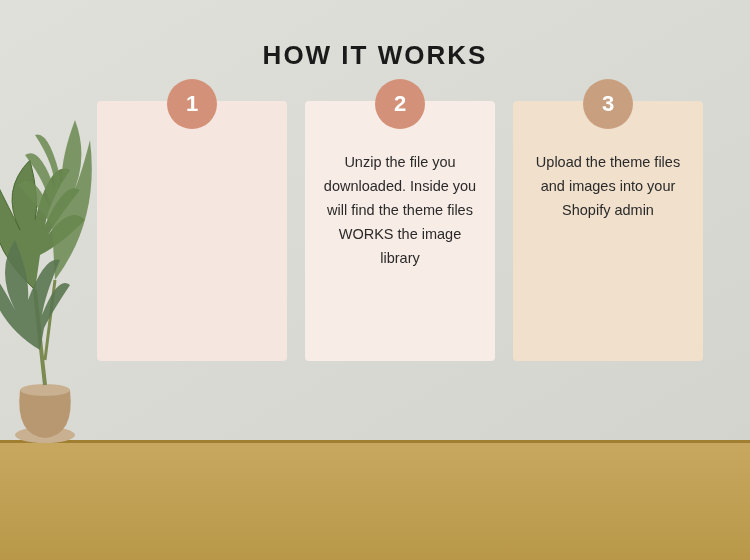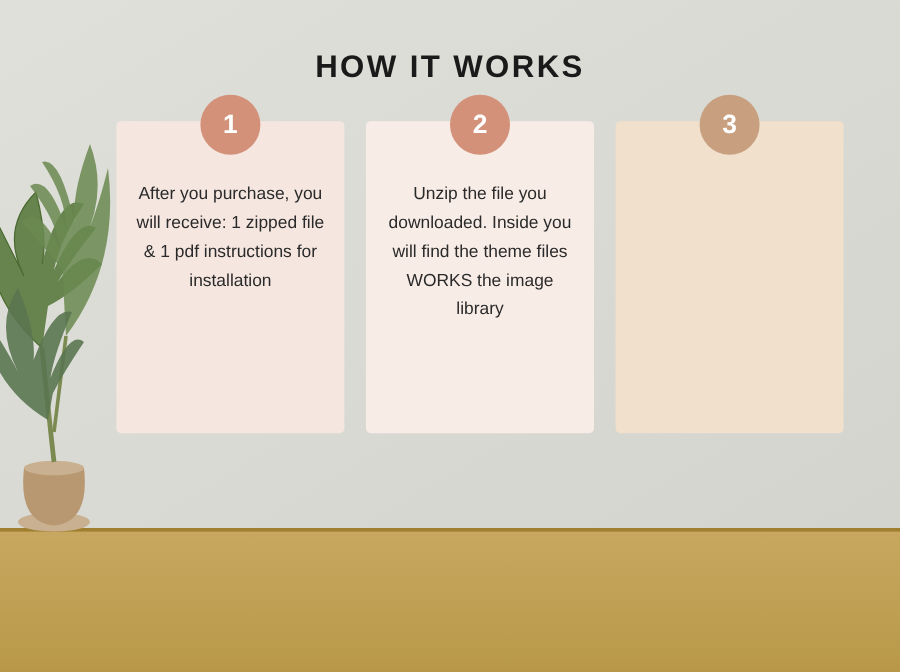--- a/index.html
+++ b/index.html
@@ -171,30 +171,30 @@
 
 <div class="container">
   <h1 class="title">HOW IT WORKS</h1>
 
   <div class="cards-row">
 
     <div class="card card-1">
       <div class="step-circle circle-1">
         <span>1</span>
       </div>
-      <p class="card-text">After you purchase, you will receive: 1 zipped file &amp; 1 pdf instructions for installation</p>
     </div>
 
     <div class="card card-2">
       <div class="step-circle circle-2">
         <span>2</span>
       </div>
       <p class="card-text">Unzip the file you downloaded. Inside you will find the theme files WORKS the image library</p>
     </div>
 
     <div class="card card-3">
       <div class="step-circle circle-3">
         <span>3</span>
       </div>
+      <p class="card-text">Upload the theme files and images into your Shopify admin</p>
     </div>
 
   </div>
 </div>
 
 </body></html>

